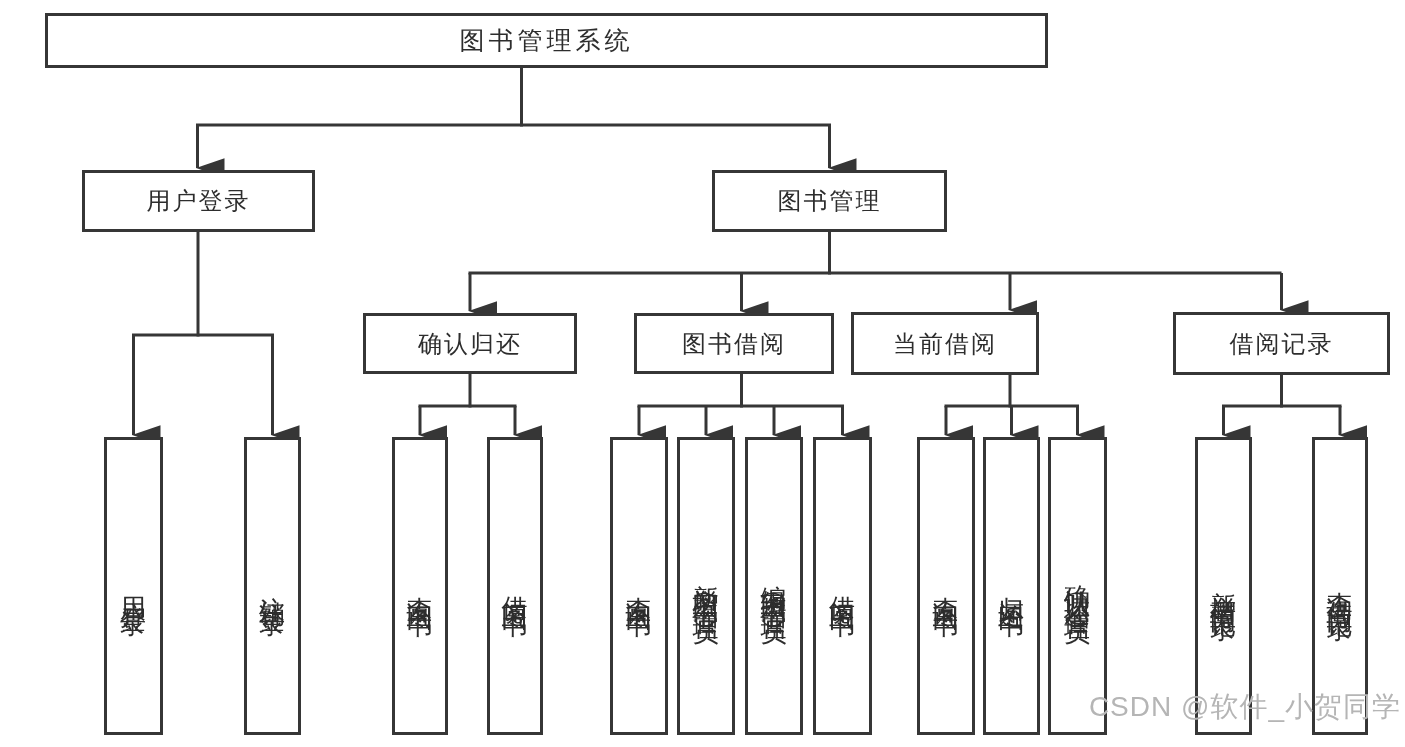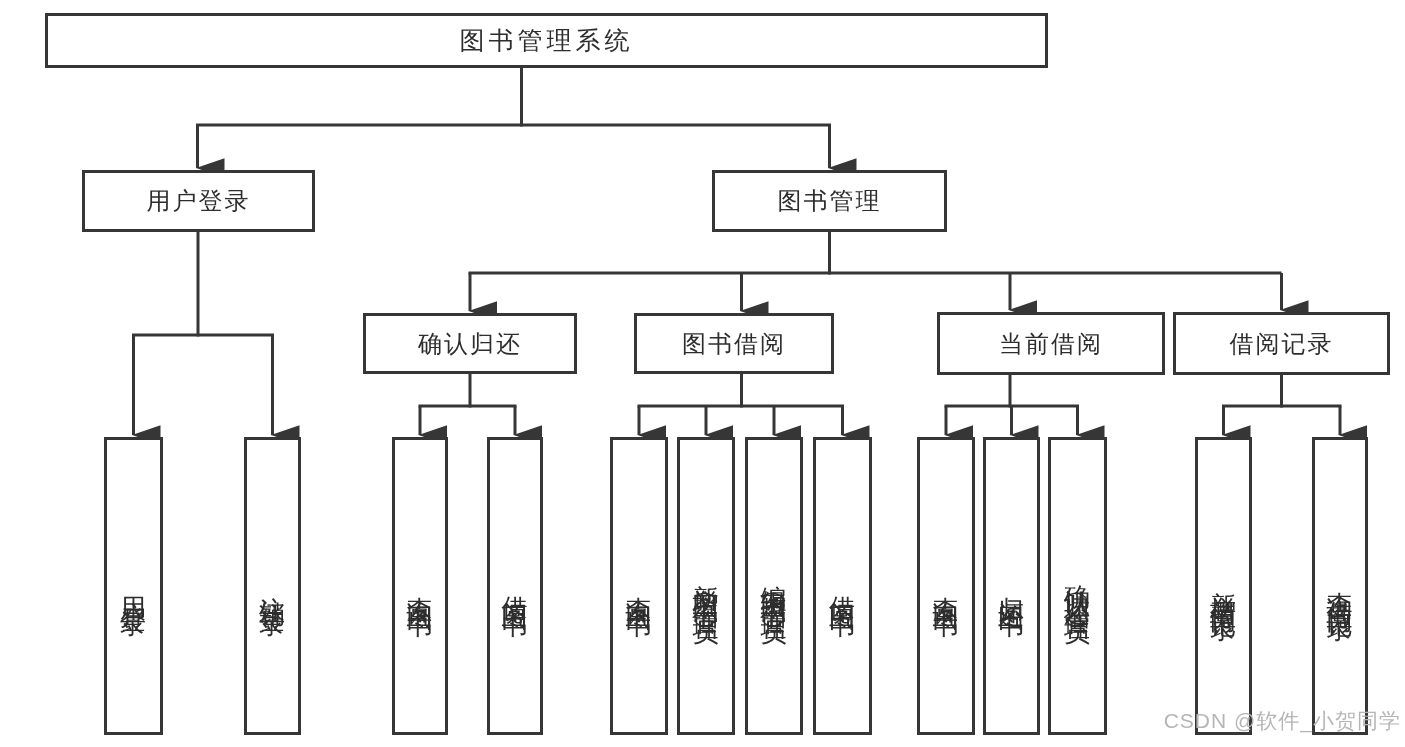--- a/index.html
+++ b/index.html
@@ -39,41 +39,41 @@
     color:var(--text);
   }
   
   .n-root   {left:9px;  top:13px;  width:1003px;height:55px;margin-left:36px;}
   
   .n-login  {left:82px;  top:170px; width:233px; height:62px;}
   .n-mgmt   {left:712px; top:170px; width:235px; height:62px;text-align:right;}
   
   .n-newbook{left:363px; top:313px; width:214px; height:61px;}
   .n-borrow {left:634px; top:313px; width:200px; height:61px;}
-  .n-current{left:937px; top:312px; width:228px; height:63px;}
+  .n-current{left:851px; top:312px; width:188px; height:63px;}
   .n-records{left:1173px;top:312px; width:217px; height:63px;}
   
   .leaf{top:437px;height:298px;}
   .lf-1 {left:104px; width:59px;}
   .lf-2 {left:244px; width:57px;}
   .lf-3 {left:392px; width:56px;}
   .lf-4 {left:487px; width:56px;}
   .lf-5 {left:610px; width:58px;}
   .lf-6 {left:677px; width:58px;}
   .lf-7 {left:745px; width:58px;}
   .lf-8 {left:813px; width:59px;}
   .lf-9 {left:917px; width:58px;}
   .lf-10{left:983px; width:57px;}
   .lf-11{left:1048px;width:59px;}
   .lf-12{left:1195px;width:57px;}
   .lf-13{left:1312px;width:56px;}
   .watermark{
     position:absolute;
-    right:4px;bottom:12px;
-    font-size:21px;
+    right:4px;bottom:21px;
+    font-size:28px;
     color:var(--wm);
     letter-spacing:1px;
     white-space:nowrap;
   }
 </style>
 </head>
 <body>
 
 <div class="canvas">
 

